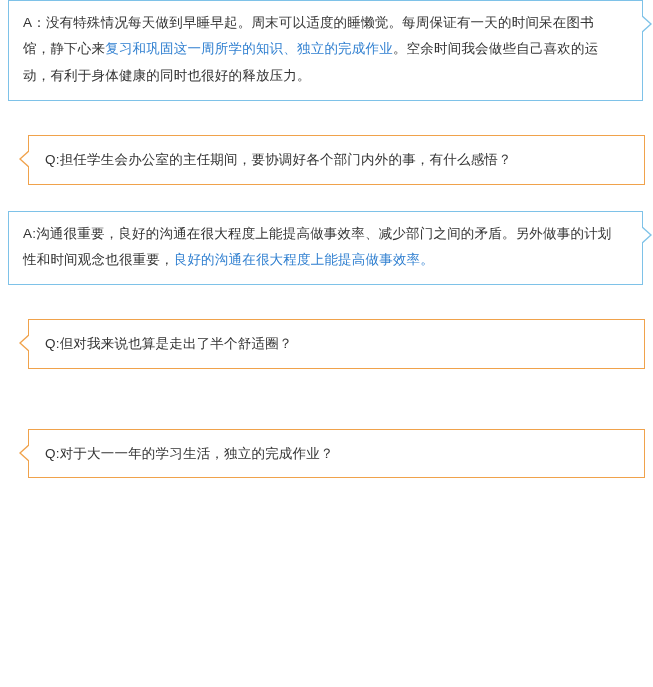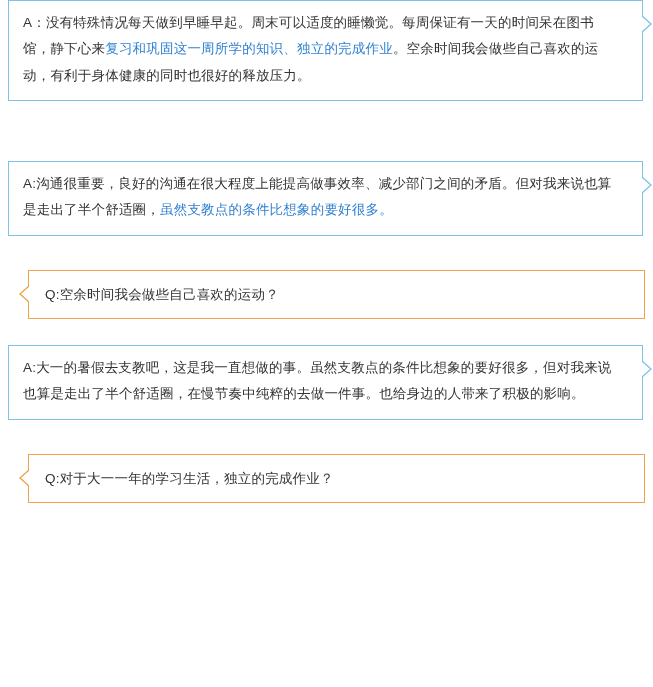--- a/index.html
+++ b/index.html
@@ -97,38 +97,38 @@
 <body>
 
 <div class="page">
 
   <div class="bubble answer">
     <span class="txt">A：</span><span class="txt">没有特殊情况每天做到早睡早起。周末可以适度的睡懒觉。每周保证有一天的时间呆在图书馆，静下心来</span><span class="txt hl-blue">复习和巩固这一周所学的知识、独立的完成作业</span><span class="txt">。空余时间我会做些自己喜欢的运动，有利于身体健康的同时也很好的释放压力。</span>
   </div>
 
   <div class="spacer-lg"></div>
 
+  <div class="bubble question">
+    <span class="txt">Q:</span><span class="txt">担任学生会办公室的主任期间，要协调好各个部门内外的事，有什么感悟？</span>
+  </div>
 
   <div class="spacer-md"></div>
 
   <div class="bubble answer">
-    <span class="txt">A:</span><span class="txt">沟通很重要，良好的沟通在很大程度上能提高做事效率、减少部门之间的矛盾。但对我来说也算是走出了半个舒适圈，</span><span class="txt hl-blue">虽然支教点的条件比想象的要好很多。</span>
+    <span class="txt">A:</span><span class="txt">沟通很重要，良好的沟通在很大程度上能提高做事效率、减少部门之间的矛盾。另外做事的计划性和时间观念也很重要，</span><span class="txt hl-blue">良好的沟通在很大程度上能提高做事效率。</span>
   </div>
 
   <div class="spacer-lg"></div>
 
   <div class="bubble question">
-    <span class="txt">Q:</span><span class="txt">空余时间我会做些自己喜欢的运动？</span>
+    <span class="txt">Q:</span><span class="txt">但对我来说也算是走出了半个舒适圈？</span>
   </div>
 
   <div class="spacer-md"></div>
 
-  <div class="bubble answer">
-    <span class="txt">A:</span><span class="txt">大一的暑假去支教吧，这是我一直想做的事。虽然支教点的条件比想象的要好很多，但对我来说也算是走出了半个舒适圈，在慢节奏中纯粹的去做一件事。也给身边的人带来了积极的影响。</span>
-  </div>
 
   <div class="spacer-lg"></div>
 
   <div class="bubble question">
     <span class="txt">Q:</span><span class="txt">对于大一一年的学习生活，独立的完成作业？</span>
   </div>
 
   <div class="spacer-md"></div>
 
 

